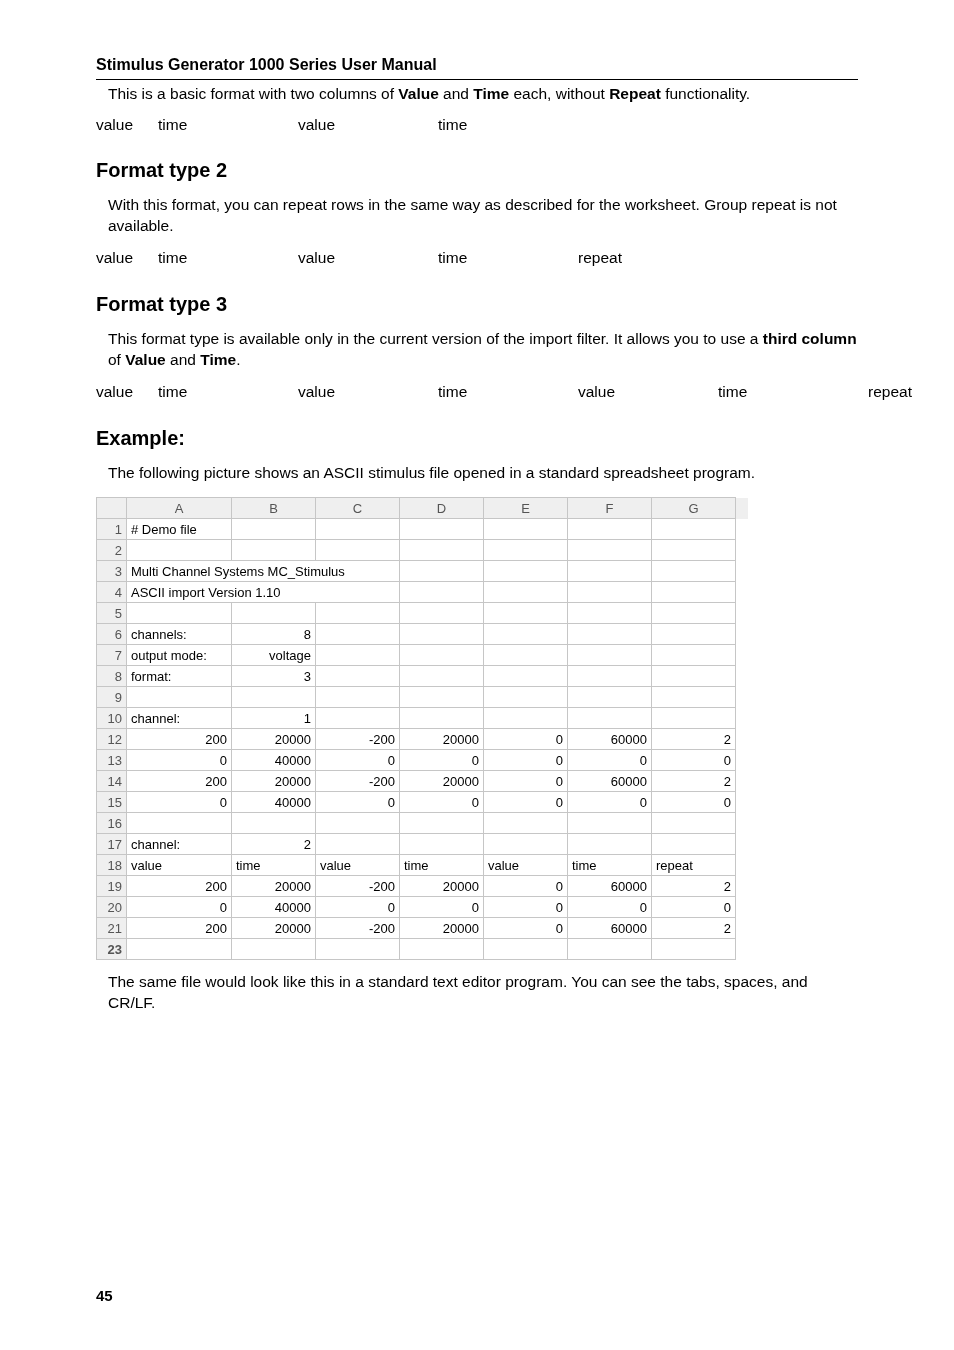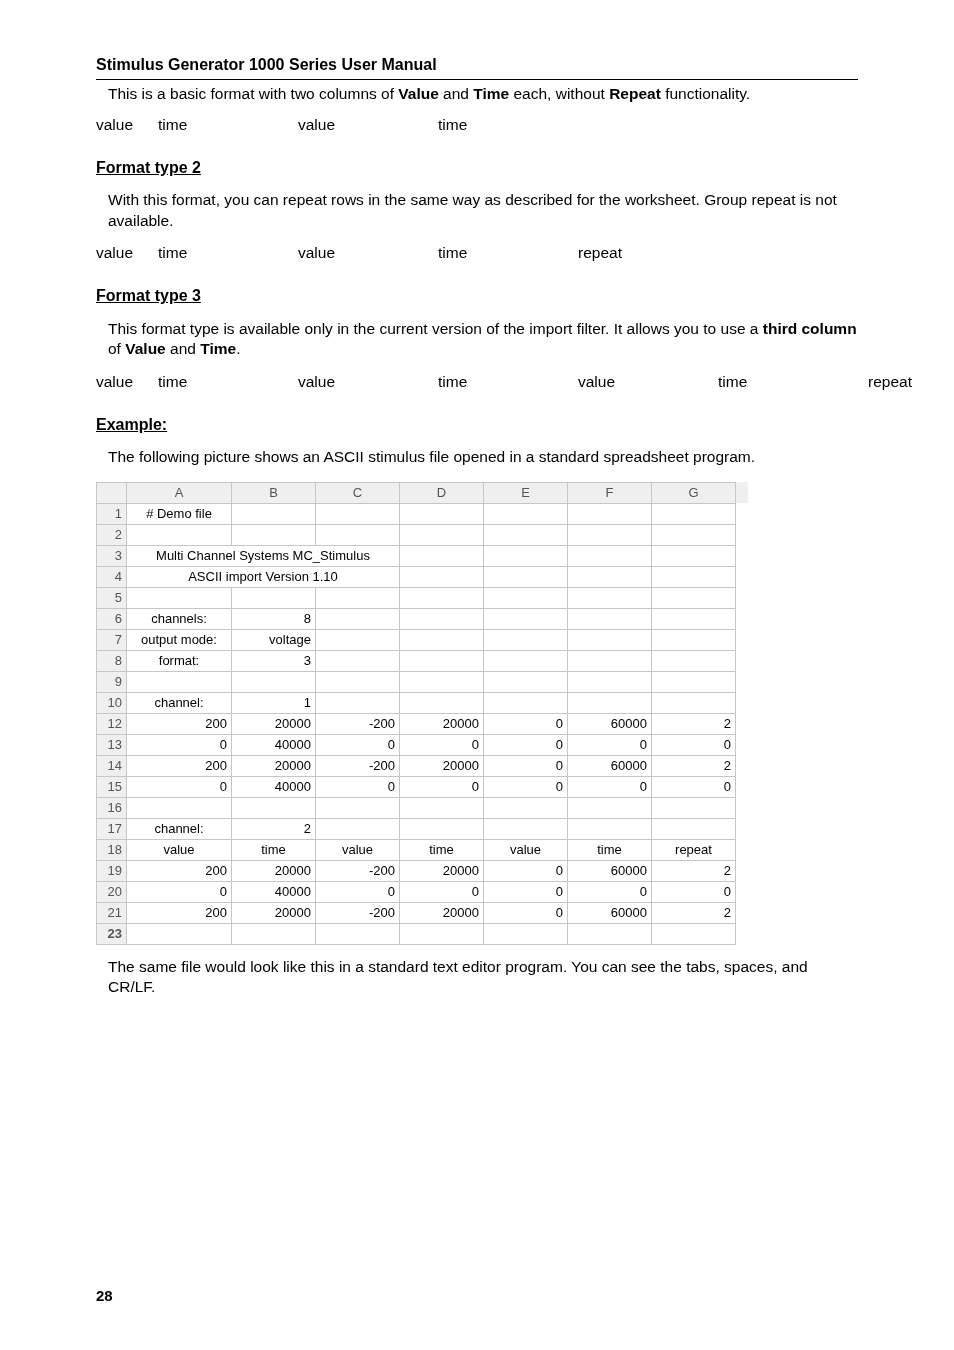--- a/index.html
+++ b/index.html
@@ -22,23 +22,22 @@
   .hr{
     border:none;
     border-top:1px solid #000;
     margin:2px 0 4px 0;
   }
   .para{margin:0 0 12px 12px;}
   .para-tight{margin:0 0 6px 12px;}
   .bold{font-weight:700;}
   .section-h{
     font-weight:700;
-    font-size:16px;
+    font-size:20px;
     margin:22px 0 12px 0;
-    text-decoration:underline;
   }
   .col-row{display:flex;}
   .col-row span{display:inline-block;}
   .row5 span{min-width:110px;}
   .row5 span.wide{min-width:140px;}
   .row7 span{min-width:108px;}
   .row7 span.wide{min-width:140px;}
   .row7 span.wider{min-width:150px;}
 
   
@@ -65,21 +64,21 @@
     color:#555;
   }
   .sheet td.rownum{
     background:#efefef;
     text-align:right;
     color:#555;
     width:30px;
     padding-right:4px;
   }
   .sheet td.r{text-align:right;}
-  .sheet td.l{text-align:center;}
+  .sheet td.l{text-align:left;}
   .colA{width:105px;}
   .colB{width:84px;}
   .colC{width:84px;}
   .colD{width:84px;}
   .colE{width:84px;}
   .colF{width:84px;}
   .colG{width:84px;}
   .colH{width:12px; border-right:none!important; border-top:none!important; border-bottom:none!important;}
   .sheet th.corner{width:30px;}
   .page-num{
@@ -376,14 +375,14 @@
           <td></td>
           <td></td>
           <td></td>
           <td class="colH"></td>
         </tr>
   </tbody>
     </table>
 
   <p class="para">The same file would look like this in a standard text editor program. You can see the tabs, spaces, and CR/LF.</p>
 
-  <div class="page-num">28</div>
+  <div class="page-num">45</div>
 </div>
 
 </body></html>

